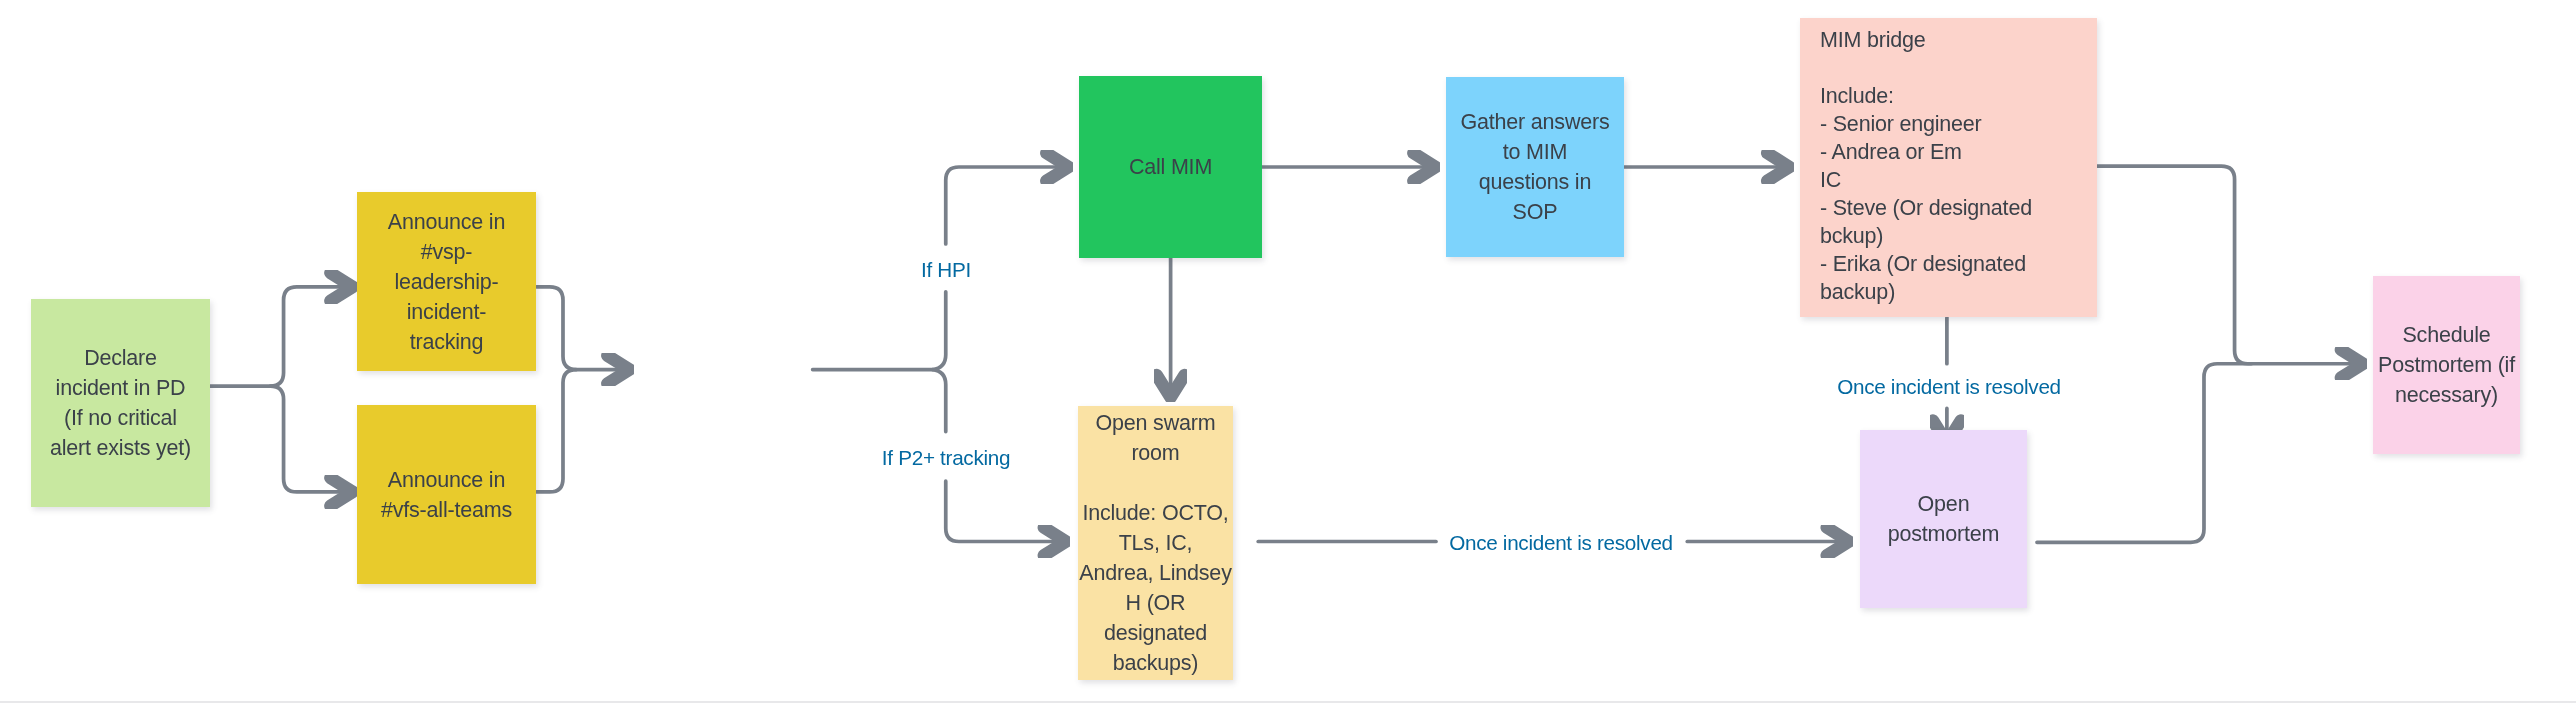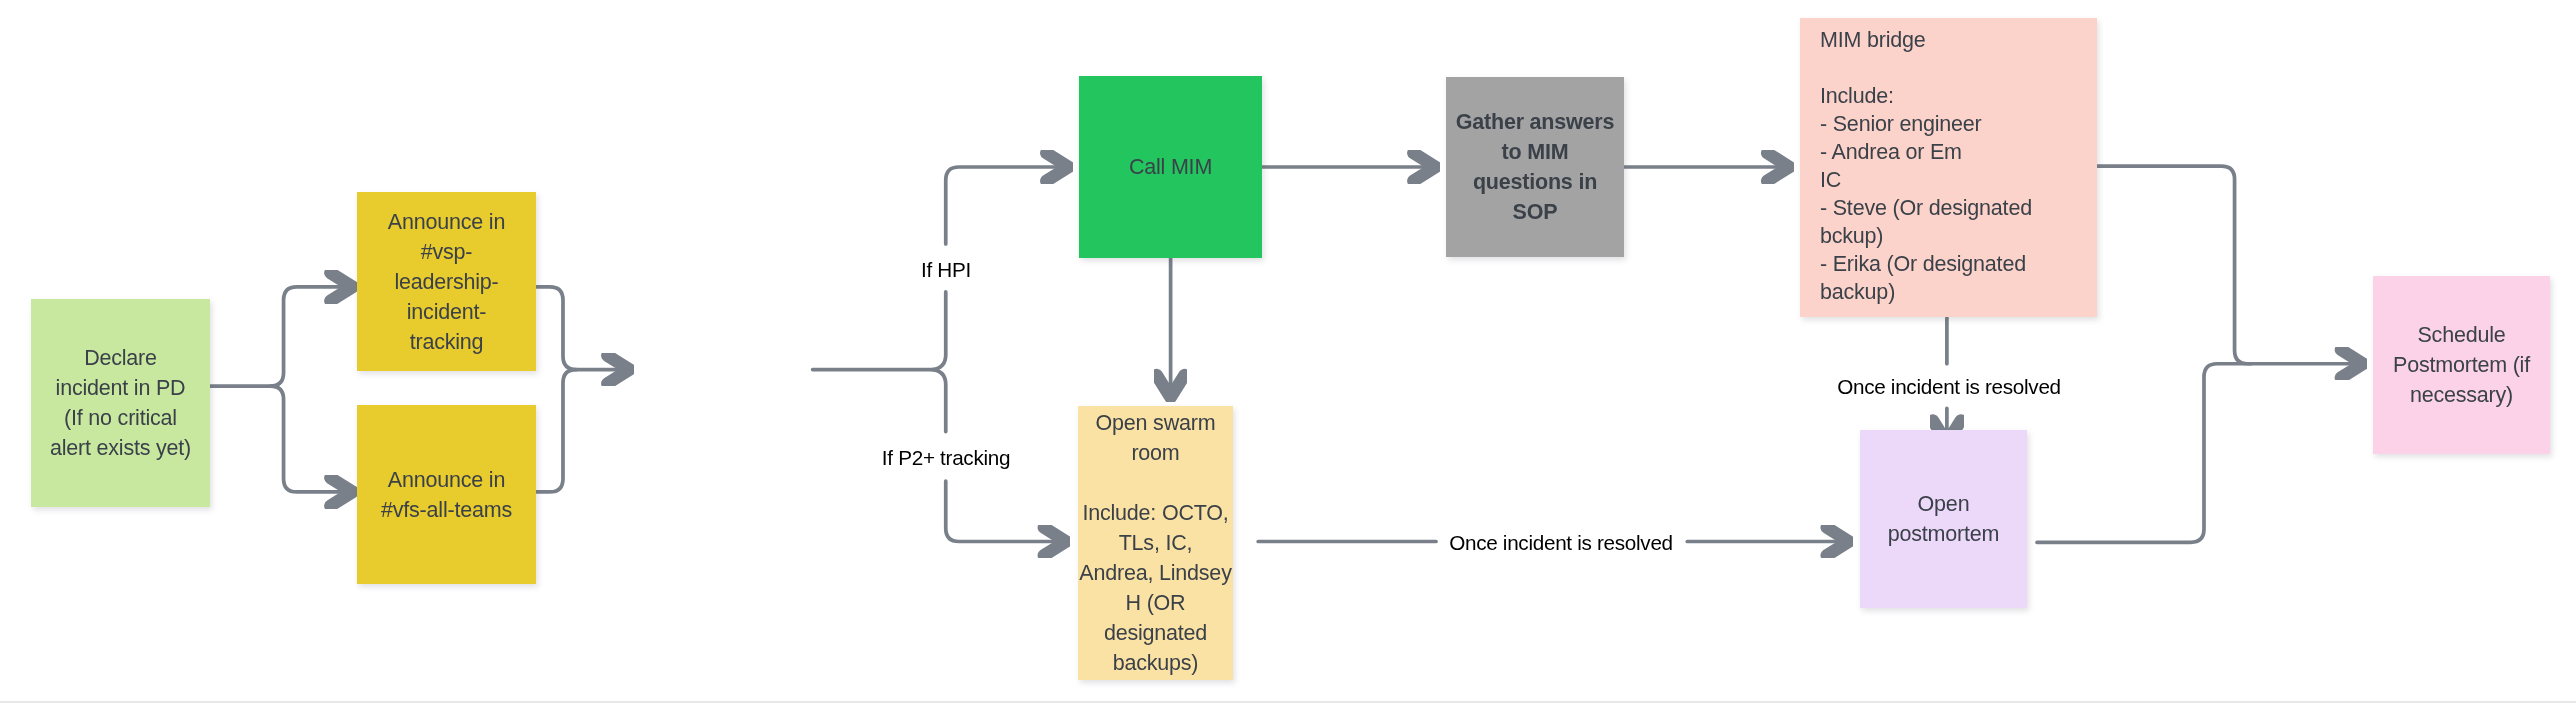--- a/index.html
+++ b/index.html
@@ -29,27 +29,27 @@
   
   #node-declare       {left:31px;  top:299px; width:179px; height:208px;}
   #node-vsp           {left:357px; top:192px; width:179px; height:179px;}
   #node-vfs           {left:357px; top:405px; width:179px; height:179px;}
   #node-triage        {left:634px; top:280px; width:178px; height:179px;}
   #node-call-mim      {left:1079px;top:76px;  width:183px; height:182px;}
   #node-gather        {left:1446px;top:77px;  width:178px; height:180px;}
   #node-mim-bridge    {left:1800px;top:18px;  width:297px; height:299px;}
   #node-swarm         {left:1078px;top:406px; width:155px; height:274px;}
   #node-postmortem    {left:1860px;top:430px; width:167px; height:178px;}
-  #node-schedule      {left:2373px;top:276px; width:177px; height:178px;}
+  #node-schedule      {left:2373px;top:276px; width:147px; height:178px;}
   .edge-label{
     position:absolute;
     transform:translate(-50%,-50%);
     font-size:20.7px;letter-spacing:-0.3px;line-height:25px;
     background:#ffffff;padding:1.7px 5px;
-    white-space:nowrap;color:#000000;
+    white-space:nowrap;color:#0369a1;
   }
   #label-if-hpi {left:946px;top:269px;}
   #label-if-p2  {left:946px;top:457px;}
   #label-once-swarm {left:1561px;top:542px;}
   #label-once-mim   {left:1949px;top:386px;}
   #canvas-edge{
     position:absolute;left:0;top:701px;width:2576px;height:1.7px;
     background:#e8e8ea;
   }
 </style>
@@ -104,21 +104,21 @@
 leadership-
 incident-
 tracking</div>
 
   <div class="node" id="node-vfs" style="background-color: rgb(232, 203, 44);">Announce in
 #vfs-all-teams</div>
 
 
   <div class="node" id="node-call-mim" style="background-color: #22c55e;">Call MIM</div>
 
-  <div class="node" id="node-gather" style="background-color: #a3a3a3; font-weight: bold;">Gather answers
+  <div class="node" id="node-gather" style="background-color: #7dd3fc;">Gather answers
 to MIM
 questions in
 SOP</div>
 
   <div class="node left-align" id="node-mim-bridge" style="background-color: rgb(252, 211, 203);">MIM bridge
 
 Include:
 - Senior engineer
 - Andrea or Em
 IC

